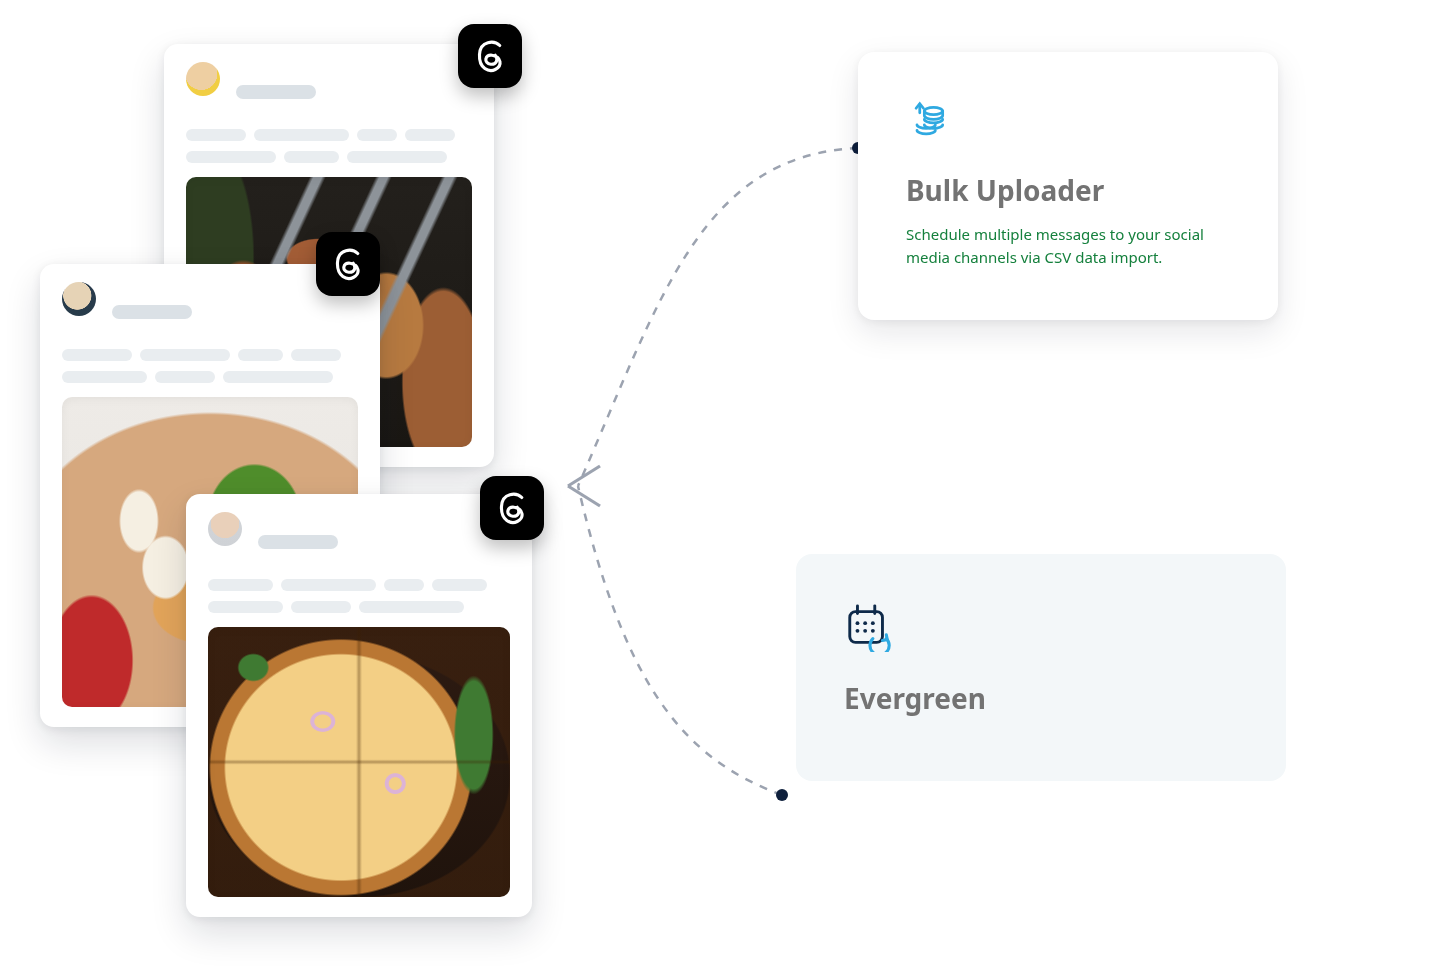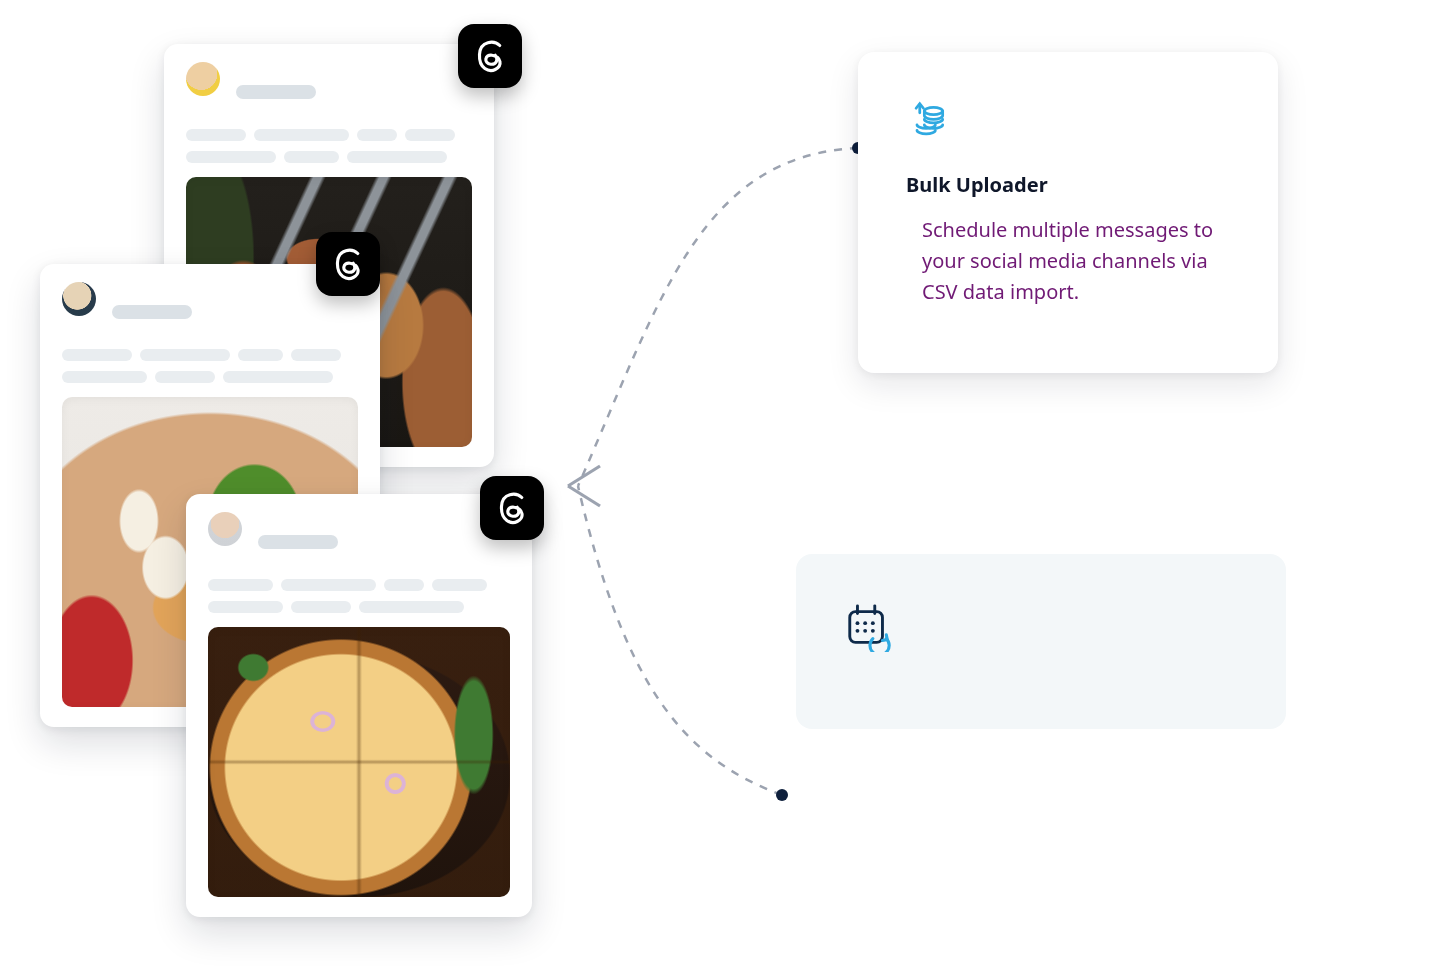--- a/index.html
+++ b/index.html
@@ -153,29 +153,29 @@
     box-shadow: 0 12px 32px rgba(15,23,42,.10), 0 2px 8px rgba(15,23,42,.06);
   }
   .card-evergreen {
     left: 796px; top: 554px;
     background: #f3f7f9;
     width: 490px;
     box-shadow: none;
   }
   .feature-card h3 {
     margin: 0 0 14px 0;
-    font-size: 20px;
+    font-size: 28px;
     font-weight: 700;
-    color: #0f172a;
+    color: #737373;
   }
   .feature-card p {
-    margin: 16px;
-    font-size: 20px;
+    margin: 0;
+    font-size: 15px;
     line-height: 1.55;
-    color: #701a75;
+    color: #15803d;
     max-width: 320px;
   }
   .card-evergreen p { max-width: 380px; }
   .feature-icon { margin-bottom: 22px; }
 
   
   .connectors {
     position: absolute;
     inset: 0;
     pointer-events: none;
@@ -330,15 +330,16 @@
           <circle cx="14" cy="30" r="2"></circle>
             <circle cx="22" cy="30" r="2"></circle>
             <circle cx="30" cy="30" r="2"></circle>
         </g>
         <g fill="none" stroke="#2fa9e1" stroke-width="3.2" stroke-linecap="round">
           <path d="M30 38 a10 10 0 1 0 14 0"></path>
           <path d="M44 34 l1 5 l-5 1"></path>
         </g>
       </svg>
     </div>
+    <h3>Evergreen</h3>
   </div>
 
 </div>
 
 </body></html>

